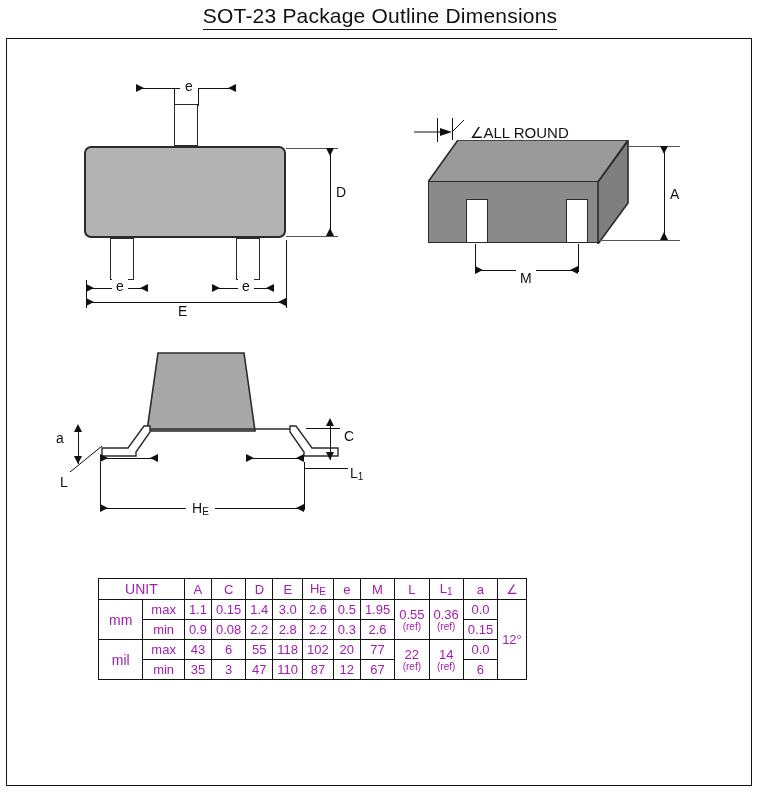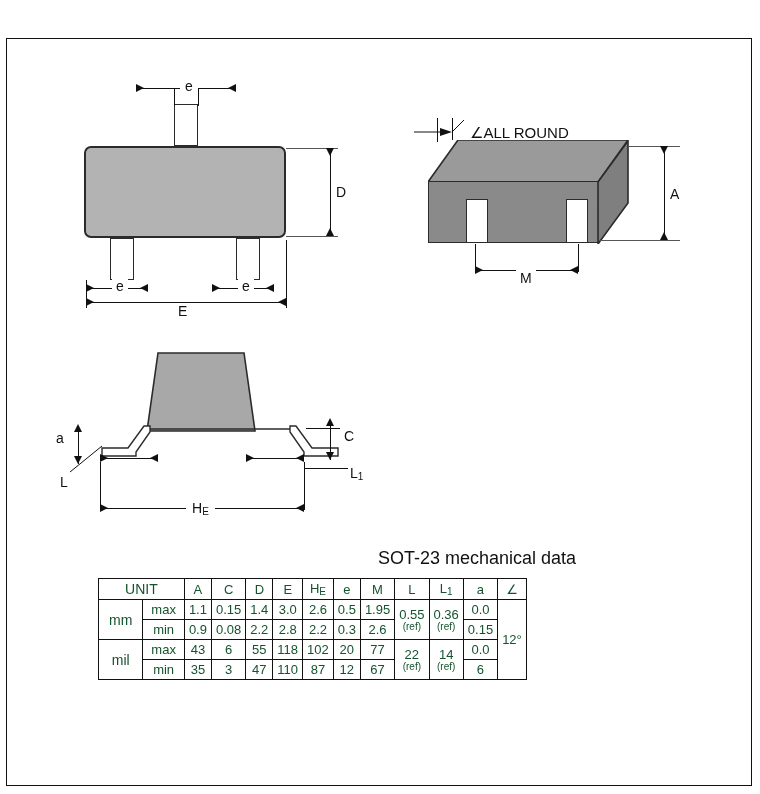--- a/index.html
+++ b/index.html
@@ -60,37 +60,40 @@
   }
   .iso-front{position:absolute;background:#8a8a8a;border:1.4px solid #2b2b2b;box-sizing:border-box;}
   .iso-pad{position:absolute;background:#ffffff;border:1.3px solid #2b2b2b;box-sizing:border-box;}
 
   
   .tbl-title{position:absolute;font-size:18px;color:#111;}
   table.mech{
     position:absolute;
     border-collapse:collapse;
     font-size:13px;
-    color:#14532d;
+    color:#a21caf;
   }
   table.mech td{
     border:1px solid #111;
     text-align:center;
     padding:2px 4px;
     white-space:nowrap;
   }
   table.mech td.unit{font-size:14px;padding:2px 10px;}
   table.mech td.rowhead{font-size:13px;padding:2px 8px;}
   .ref{font-size:10px;display:block;line-height:1.05;text-align:center;}
 </style>
 </head>
 <body>
 
 <div class="page">
 
+  <div class="title">
+    <span>SOT-23  Package Outline Dimensions</span>
+  </div>
 
   <div class="frame"></div>
 
   <div>
 
     <div class="lead" style="left:174px;top:104px;width:24px;height:42px;"></div>
 
     <div class="body-top" style="left:84px;top:146px;width:202px;height:92px;"></div>
 
     <div class="lead" style="left:110px;top:238px;width:24px;height:42px;"></div>
@@ -222,21 +225,20 @@
     <div class="v" style="left:100px;top:462px;height:48px;"></div>
     <div class="v" style="left:304px;top:462px;height:48px;"></div>
     <div class="h" style="left:100px;top:508px;width:204px;"></div>
     <div class="ar r" style="left:100px;top:504px;"></div>
     <div class="ar l" style="left:296px;top:504px;"></div>
     <div class="lbl" style="left:186px;top:500px;background:#fff;padding:0 6px;">
       <span>H</span><span class="sub">E</span>
     </div>
   </div>
 
-  <div class="tbl-title" style="left:378px;top:548px;">SOT-23  mechanical data</div>
 
   <table class="mech" style="left:98px;top:578px;">
     <tbody>
         <tr>
       <td class="unit" colspan="2">UNIT</td>
       <td>A</td>
       <td>C</td>
       <td>D</td>
       <td>E</td>
       <td>H<span class="sub">E</span></td>

